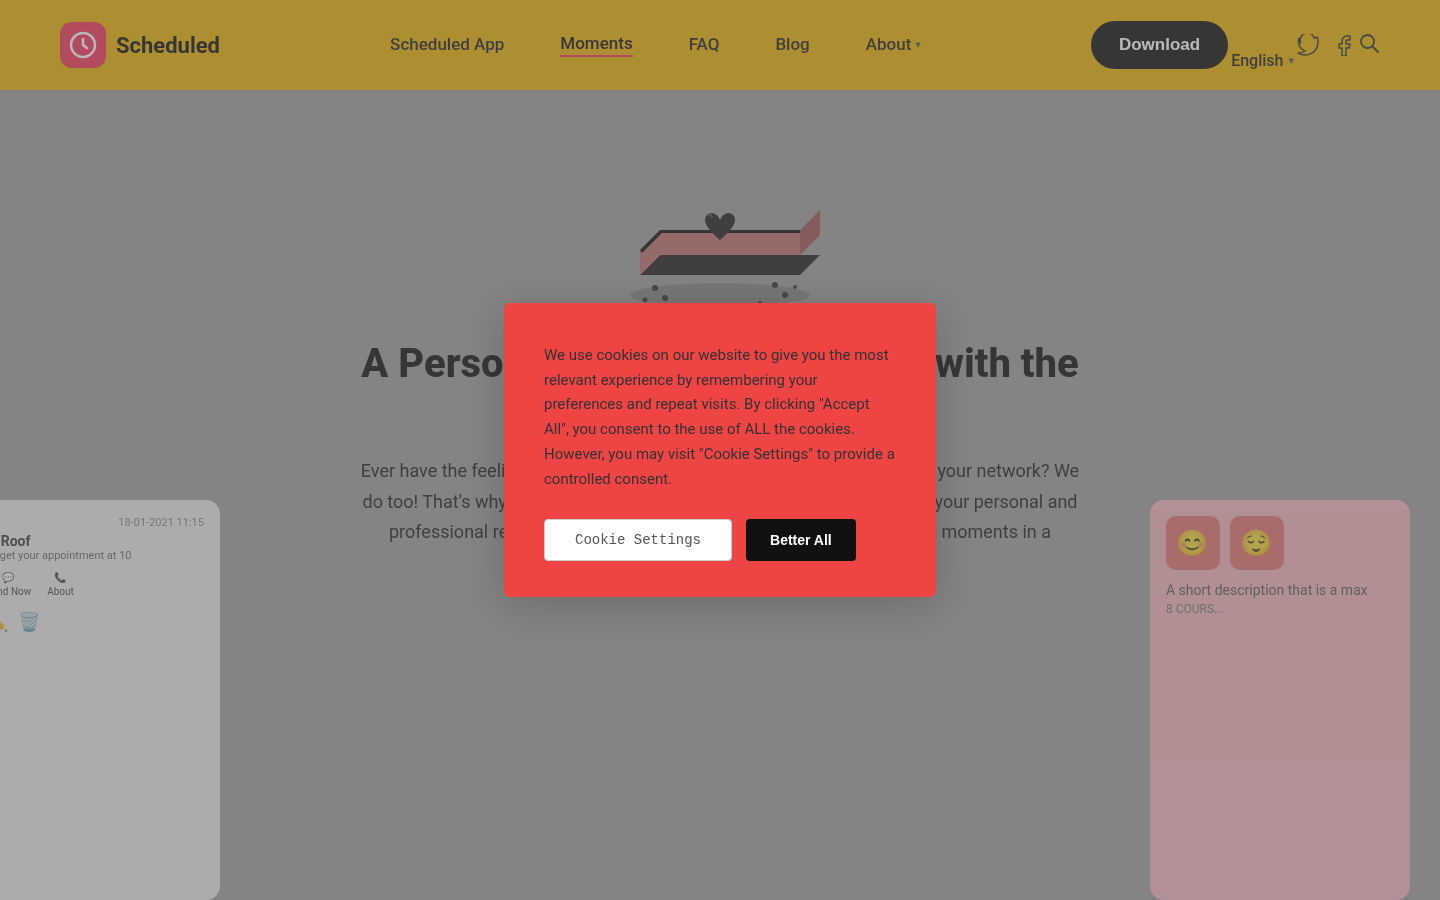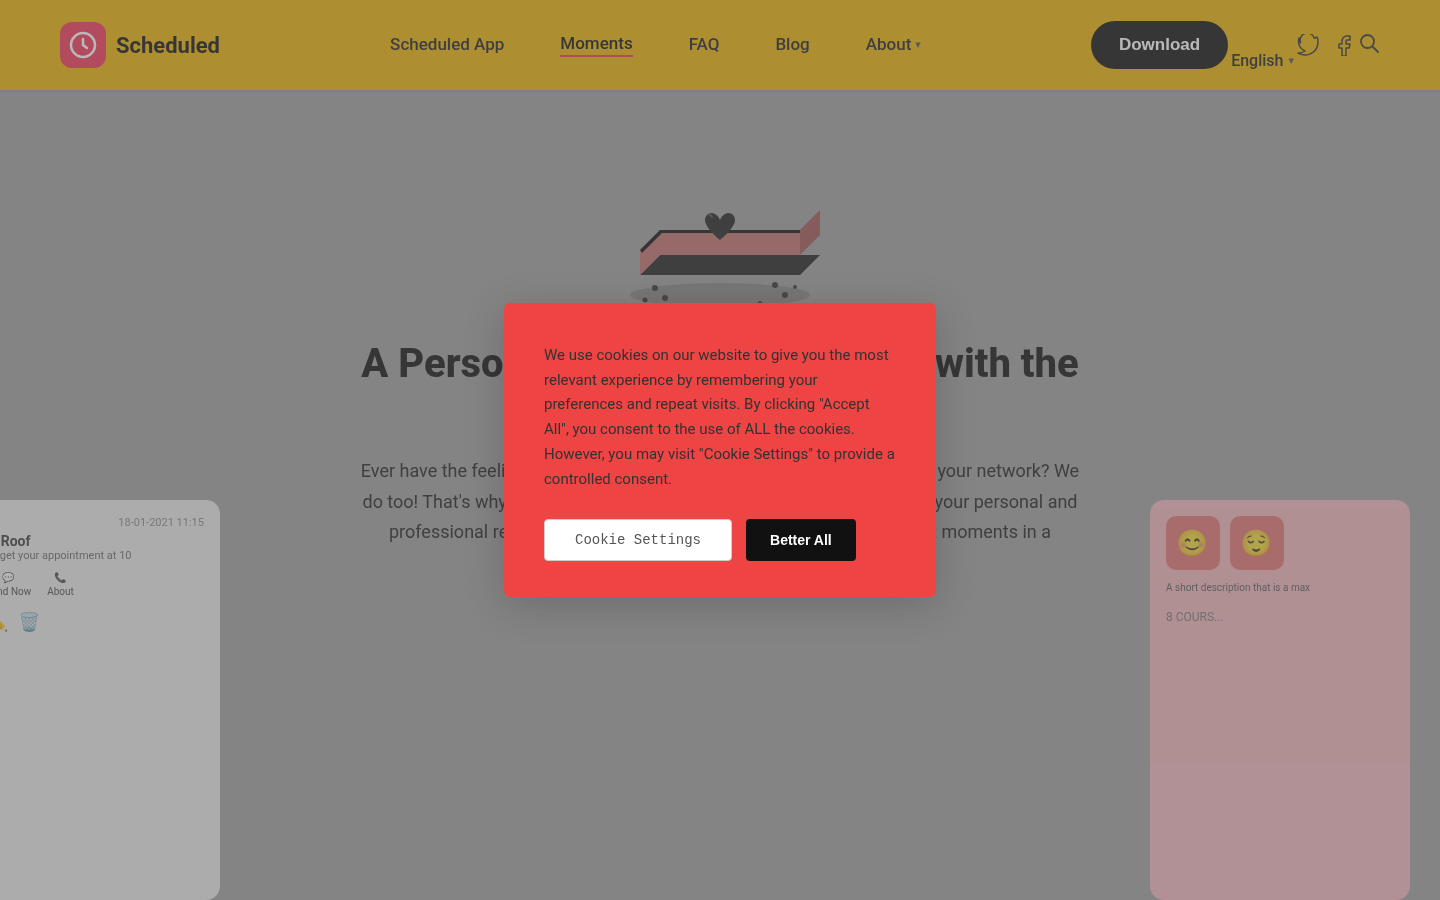--- a/index.html
+++ b/index.html
@@ -80,21 +80,21 @@
       overflow: hidden; opacity: 0.9;
       padding: 16px;
     }
     .side-right {
       position: absolute; right: 30px; bottom: 0; top: 500px;
       width: 260px; background: #f9b8c0; border-radius: 14px;
       overflow: hidden; opacity: 0.9;
       padding: 16px;
     }
     .side-card-title { font-size: 19px; font-weight: 800; color: #111; margin-bottom: 4px; }
-    .side-card-sub { font-size: 10px; color: #555; margin-bottom: 17px; }
+    .side-card-sub { font-size: 14px; color: #555; margin-bottom: 4px; }
     .side-card-badge { font-size: 12px; color: #777; }
 
     
     .sched-date { font-size: 11px; color: #888; text-align: right; margin-bottom: 4px; }
     .sched-name { font-size: 14px; font-weight: 700; color: #333; }
     .sched-msg { font-size: 11px; color: #666; margin-bottom: 10px; }
     .sched-actions { display: flex; gap: 16px; margin-top: 8px; }
     .sched-action { display: flex; flex-direction: column; align-items: center; gap: 3px; font-size: 10px; color: #444; }
     .sched-icons-row { display: flex; gap: 10px; margin-top: 14px; }
     .sched-icon-item { font-size: 18px; color: #555; cursor: pointer; }

